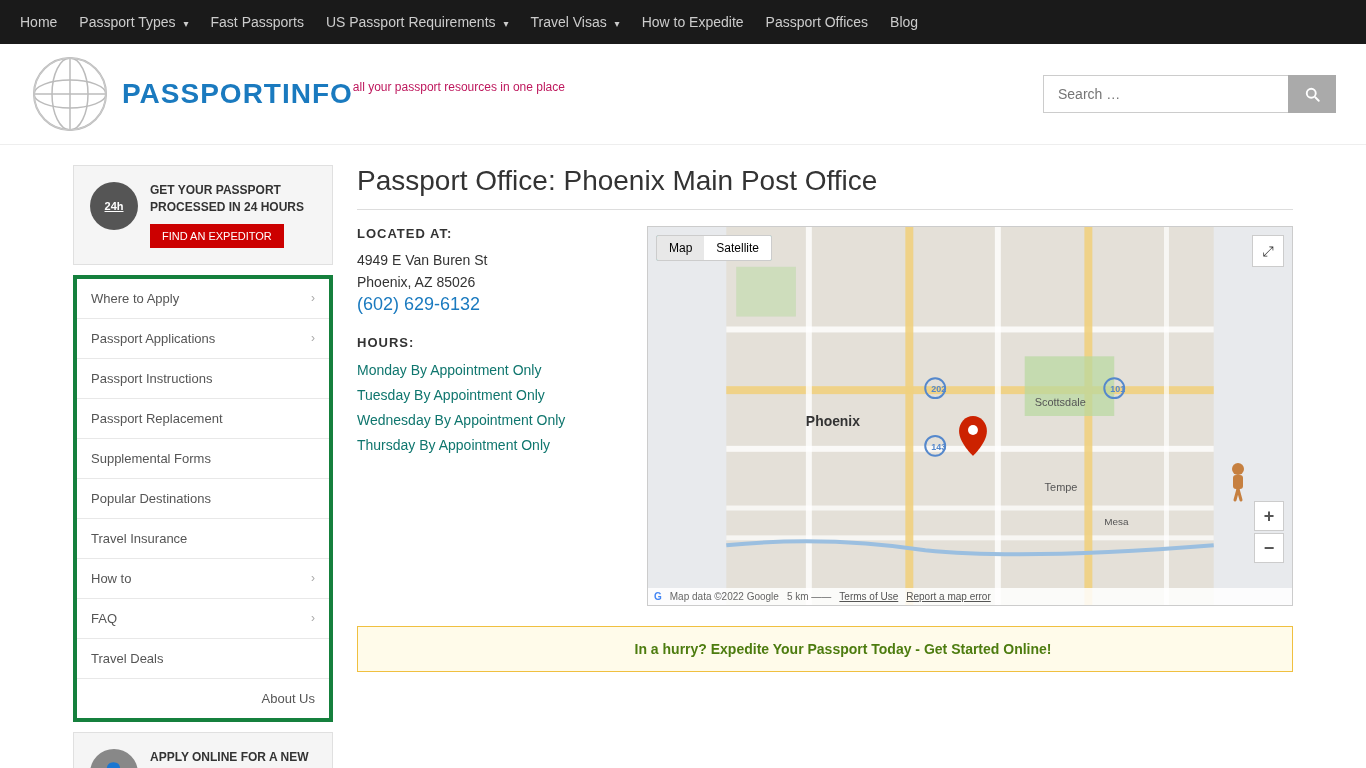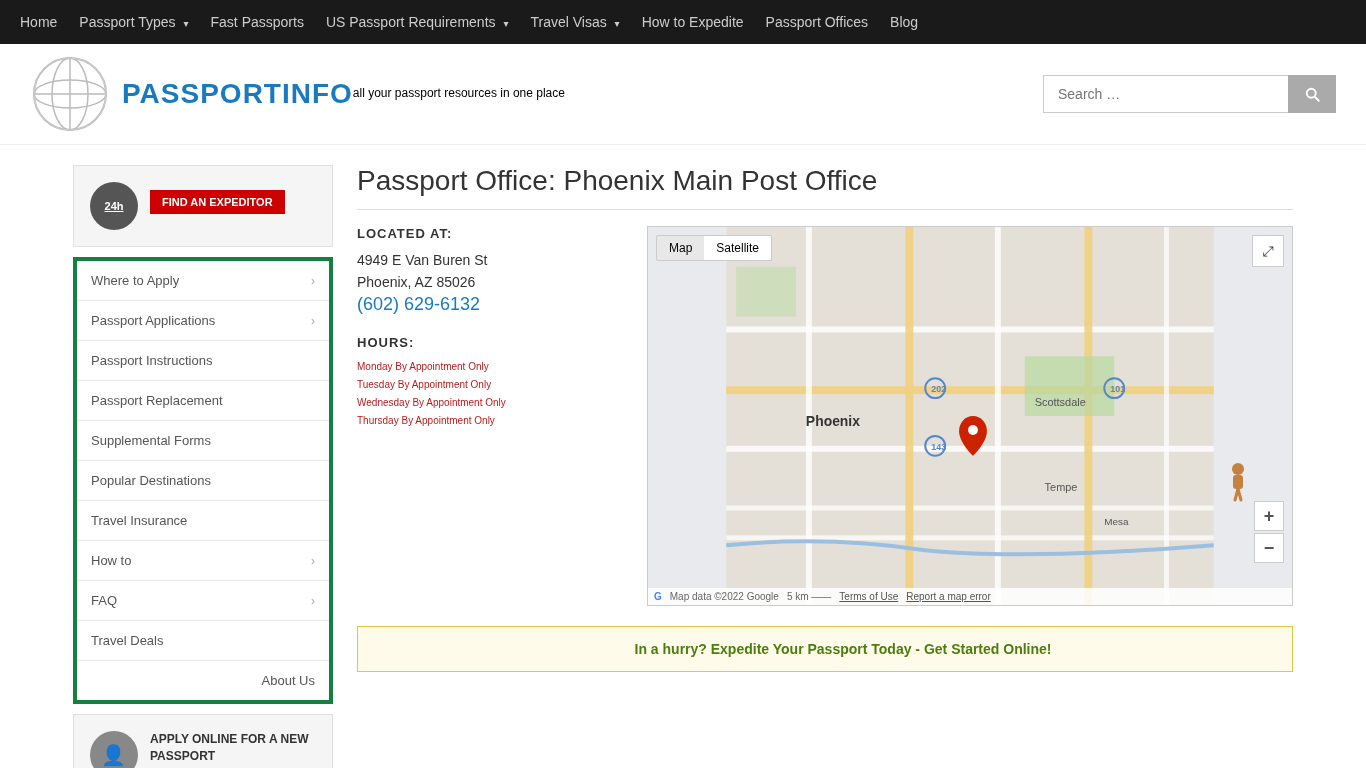--- a/index.html
+++ b/index.html
@@ -46,22 +46,22 @@
     .logo-text-block { display: flex; flex-direction: row; }
     .logo-name {
       font-size: 28px;
       font-weight: bold;
       color: #333;
       letter-spacing: 1px;
     }
     .logo-name span { color: #1a7abf; }
     .logo-tagline {
       font-size: 12px;
-      color: #000000;
-      margin-top: 8px;
+      color: #be185d;
+      margin-top: 2px;
     }
     .search-area {
       display: flex;
       align-items: center;
       gap: 0;
     }
     .search-input {
       border: 1px solid #ccc;
       border-right: none;
       padding: 8px 14px;
@@ -126,21 +126,21 @@
       text-transform: uppercase;
       line-height: 1.4;
     }
     .find-btn {
       display: inline-block;
       margin-top: 8px;
       background: #cc0000;
       color: #fff;
       padding: 6px 12px;
       font-size: 11px;
-      font-weight: bold;
+      font-weight: normal;
       text-transform: uppercase;
       text-decoration: none;
       cursor: pointer;
       border: none;
     }
 
     .sidebar-nav { border: 4px solid #15803d; }
     .sidebar-nav-item {
       display: flex;
       align-items: center;
@@ -204,21 +204,21 @@
       font-weight: bold;
       color: #333;
       text-transform: uppercase;
       letter-spacing: 1px;
       margin-bottom: 8px;
     }
     .address-line { font-size: 14px; color: #333; line-height: 1.6; }
     .phone-link { color: #1a7abf; text-decoration: none; font-size: 18px; }
 
     .hours-section { margin-top: 20px; }
-    .hours-row { font-size: 10px; color: #b91c1c; line-height: 1.8; }
+    .hours-row { font-size: 14px; color: #0f766e; line-height: 1.8; }
 
     
     .map-container {
       flex: 1;
       position: relative;
       min-height: 380px;
     }
     .map-frame {
       width: 100%;
       height: 380px;
@@ -371,20 +371,21 @@
   </div>
 </header>
 
 <div class="main-layout">
 
   <aside class="sidebar">
 
     <div class="sidebar-promo">
       <div class="icon-24h">24h</div>
       <div>
+        <div class="promo-text">GET YOUR PASSPORT PROCESSED IN 24 HOURS</div>
         <button class="find-btn">FIND AN EXPEDITOR</button>
       </div>
     </div>
 
     <nav class="sidebar-nav">
       <a class="sidebar-nav-item" href="#">
         <span>Where to Apply</span>
         <span class="chevron">›</span>
       </a>
       <a class="sidebar-nav-item" href="#">

